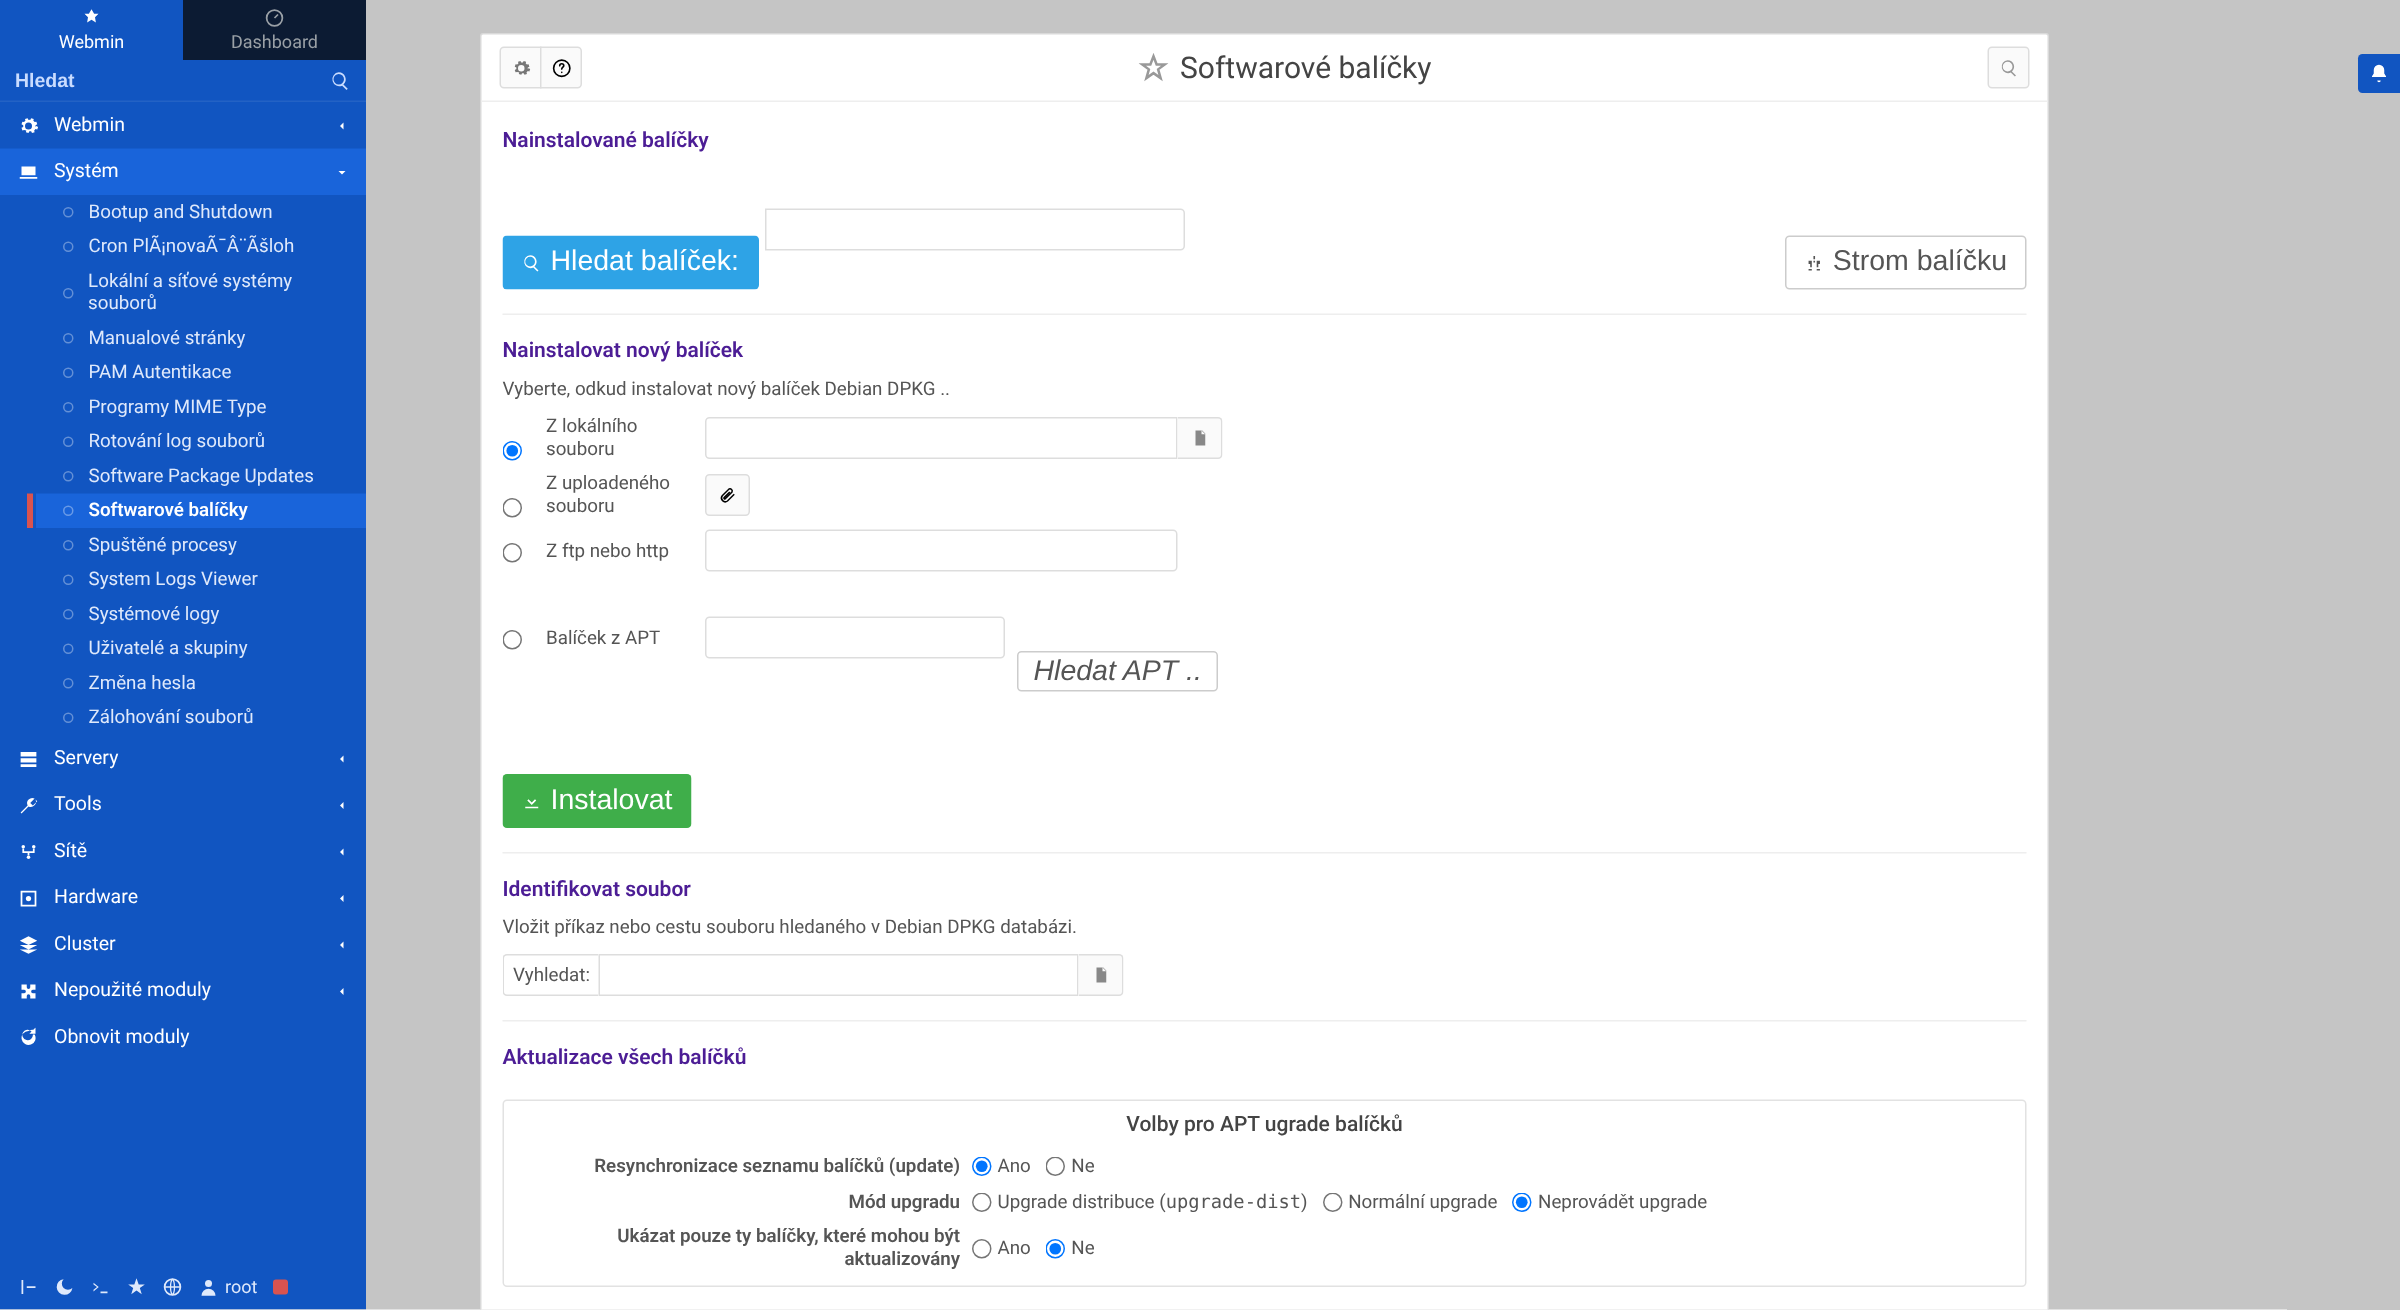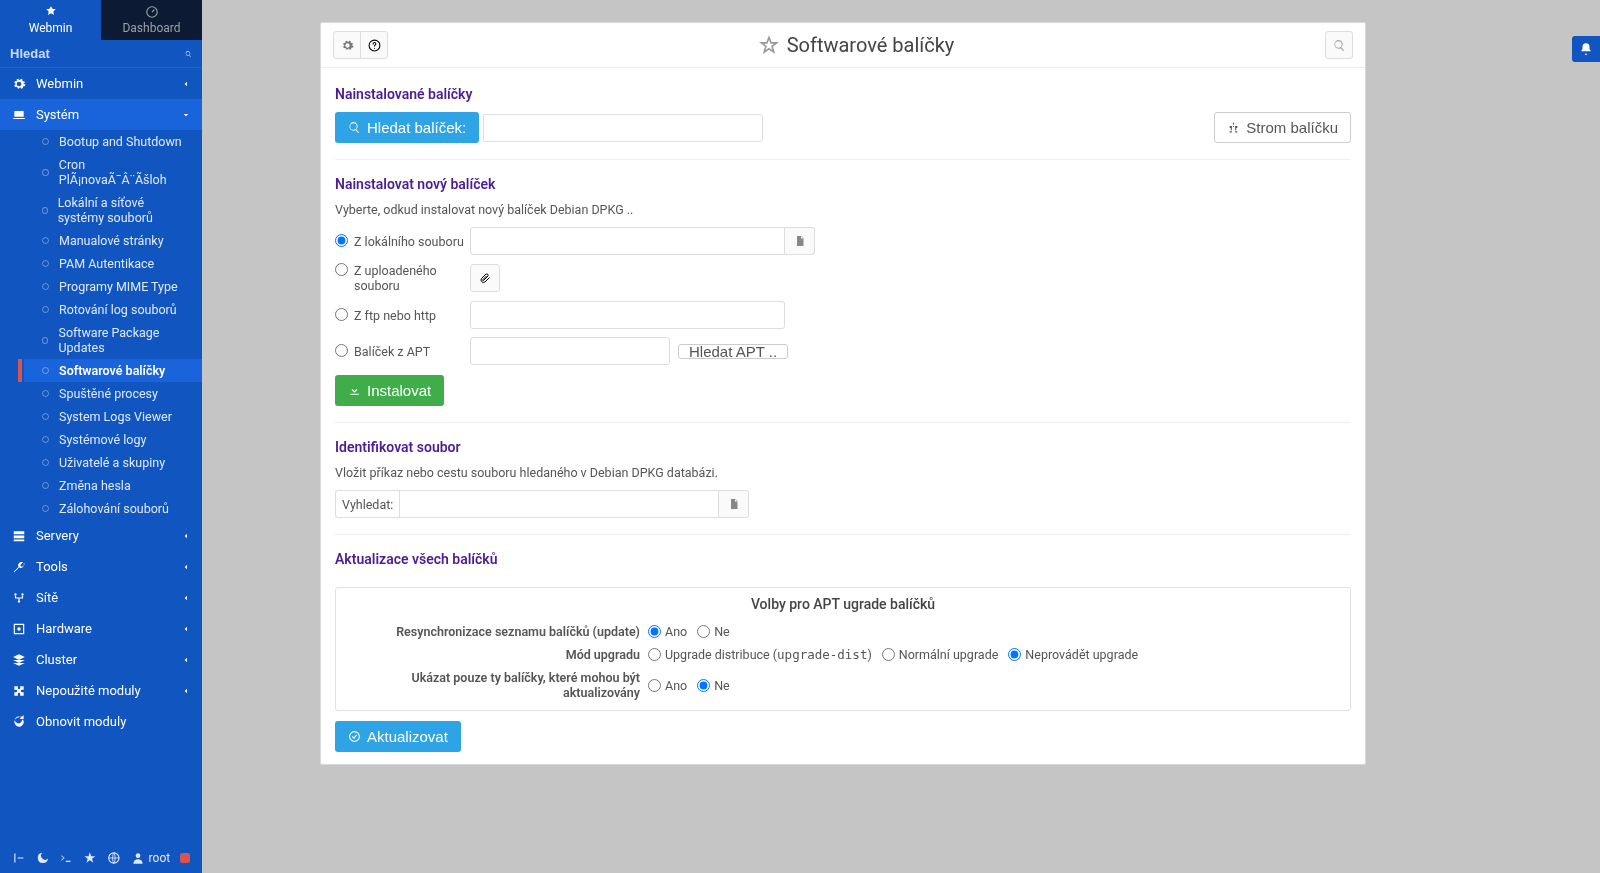--- a/index.html
+++ b/index.html
@@ -10,21 +10,21 @@
   width: 1600px;
   height: 873px;
   overflow: hidden;
   position: relative;
 }
 
 
 .sidebar {
   position: absolute;
   left: 0; top: 0;
-  width: 202px;
+  width: 244px;
   height: 100%;
   background: #1155c1;
   color: #fff;
   display: flex;
   flex-direction: column;
   font-size: 13px;
 }
 .sidebar-tabs { display: flex; height: 40px; }
 .sidebar-tab {
   flex: 1;
@@ -161,23 +161,24 @@
 
 .row-flex { display: flex; align-items: center; gap: 8px; }
 
 .btn {
   display: inline-flex;
   align-items: center;
   gap: 6px;
   border: 1px solid transparent;
   border-radius: 3px;
   padding: 6px 12px;
-  font-size: 15px;
+  font-size: 19px;
   cursor: pointer;
   background: #fff;
+  margin-top: 45px;
 }
 .btn-info { background: #2ea3e6; color: #fff; }
 .btn-success { background: #3fae4a; color: #fff; }
 .btn-outline { background: #fff; border: 1px solid #ccc; color: #555; }
 .btn svg { width: 13px; height: 13px; fill: currentColor; }
 
 .input-text {
   height: 28px;
   border: 1px solid #ddd;
   border-radius: 3px;
@@ -189,21 +190,21 @@
   height: 28px; width: 30px;
   border: 1px solid #ddd;
   border-left: none;
   background: #fafafa;
   display: inline-flex; align-items: center; justify-content: center;
   border-radius: 0 3px 3px 0;
 }
 .input-addon svg { width: 12px; height: 12px; fill: #888; }
 
 .install-grid { display: grid; grid-template-columns: 135px 1fr; row-gap: 8px; align-items: center; margin-bottom: 10px; }
-.install-grid label { font-size: 12.5px; color: #555; display: flex; align-items: flex-start; gap: 6px; }
+.install-grid label { font-size: 12.5px; color: #555; display: flex; align-items: flex-end; gap: 16px; }
 
 hr.sep { border: none; border-top: 1px solid #eee; margin: 16px 0; }
 
 .ident-row { display: flex; align-items: center; gap: 10px; }
 .ident-row .lbl { font-size: 12.5px; color: #555; padding: 0 6px; }
 
 .apt-box { border: 1px solid #e2e2e2; border-radius: 3px; margin-top: 20px; }
 .apt-title { text-align: center; font-size: 14px; color: #444; padding: 8px 0; font-weight: 500; }
 .apt-row { display: flex; align-items: center; padding: 4px 12px; font-size: 12.5px; color: #555; }
 .apt-row .rk { width: 300px; text-align: right; font-weight: 600; padding-right: 8px; }
@@ -477,21 +478,21 @@
       <div class="row-flex">
         <input type="text" class="input-text" style="width: 315px;">
       </div>
 
       <label>
           <input type="radio" name="src" style="">
           <span>Balíček z APT</span>
         </label>
       <div class="row-flex">
         <input type="text" class="input-text" style="width: 200px;">
-        <button class="btn btn-outline" style="height:15px;padding:0 10px;">
+        <button class="btn btn-outline" style="height:27px;padding:0 10px;font-style:italic;">
             <span>Hledat APT ..</span>
           </button>
       </div>
     </div>
 
     <button class="btn btn-success">
       <svg viewBox="0 0 24 24">
           <path fill="#fff" d="M12 3v10l4-4 1.5 1.5L12 16 6.5 10.5 8 9l4 4V3zM4 18h16v2H4z"></path>
         </svg>
       <span>Instalovat</span>

